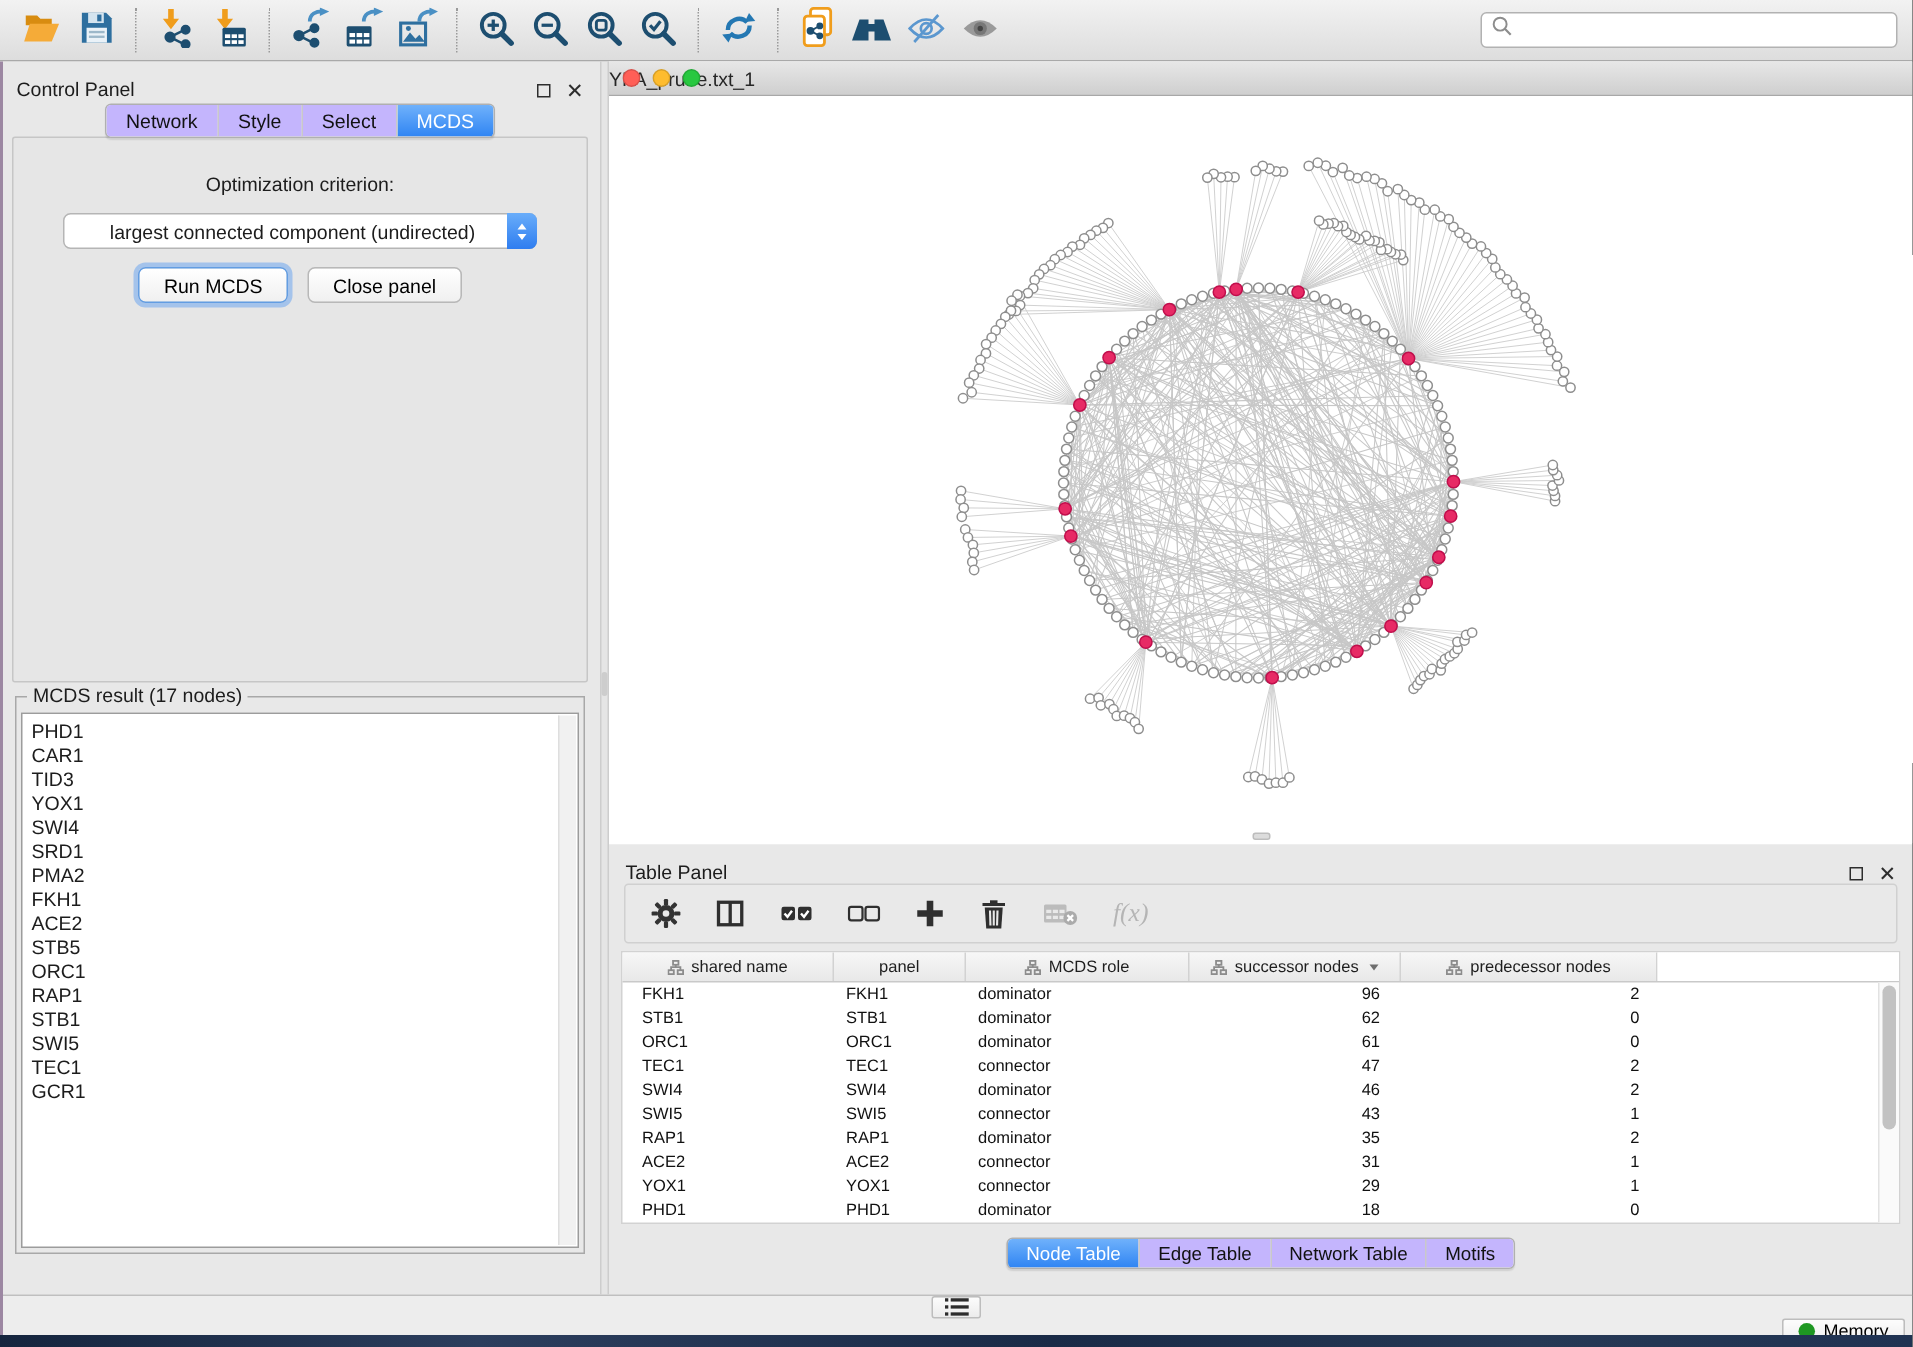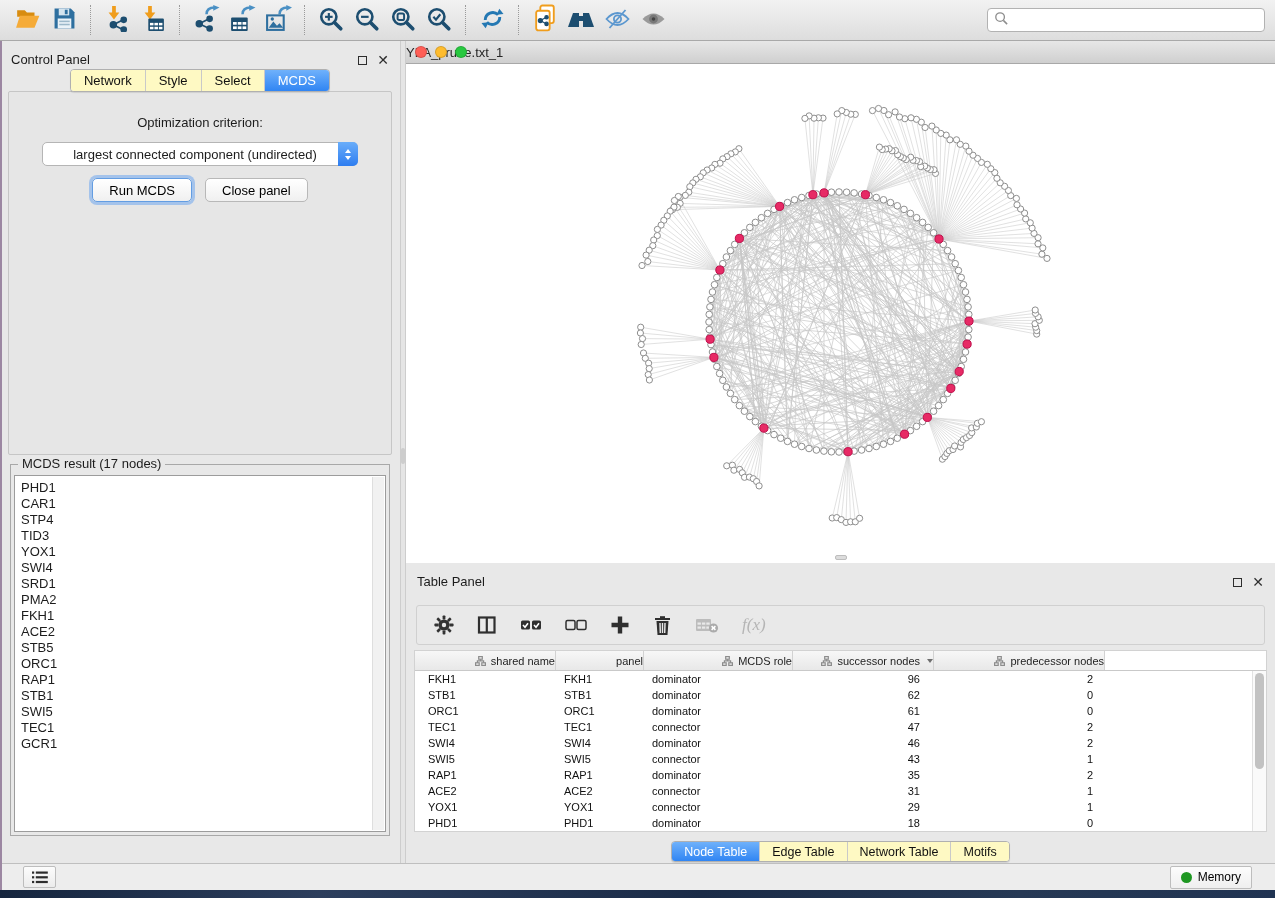--- a/index.html
+++ b/index.html
@@ -22,21 +22,21 @@
   
   .control-panel { position:absolute; left:0; top:41px; width:400px; height:822px; background:#e8e8e8; }
   .panel-titlebar { height:26px; display:flex; align-items:flex-end; padding:0 11px; font-size:13px; }
   .win-icons { margin-left:auto; display:flex; gap:10px; align-items:center; }
   .float-icon { width:9px; height:9px; border:1.5px solid #2d2d2d; display:inline-block; }
   .close-icon { font-size:14px; font-weight:bold; color:#2d2d2d; line-height:1; }
 
   .cp-tabs { display:flex; justify-content:center; margin-top:2px; position:relative; z-index:2; }
   .seg-group { display:inline-flex; border:1px solid #b0b0b0; border-radius:4px; background:#fdfdfd;
                overflow:hidden; box-shadow:0 1px 1px rgba(0,0,0,.10); }
-  .seg { padding:3px 13px; font-size:13px; color:#111; border-left:1px solid #c9c9c9; background:#fef9c3; }
+  .seg { padding:3px 13px; font-size:13px; color:#111; border-left:1px solid #c9c9c9; background:#c4b5fd; }
   .seg:first-child { border-left:none; }
   .seg.selected { background:linear-gradient(#6fb1fb,#3085f3); color:#fff; }
 
   .cp-box { margin:-1px 8px 0 8px; height:364px; background:#e6e6e6; border:1px solid #c6c6c6;
             border-radius:2px; text-align:center; position:relative; z-index:1; }
   .opt-label { padding-top:23px; font-size:13px; }
   .dropdown { margin:12px auto 0; width:316px; height:24px; background:#fff; border:1px solid #b5b5b5;
               border-radius:5px; display:flex; align-items:center; }
   .dd-text { flex:1; font-size:13px; text-align:center; padding-left:9px; white-space:nowrap; overflow:hidden; }
   .dd-stepper { width:20px; height:24px; margin:-1px -1px -1px 0; background:linear-gradient(#69adfa,#2e7df0);
@@ -67,45 +67,45 @@
   .traffic { display:flex; gap:8px; padding-left:9px; position:relative; z-index:2; }
   .light { width:12px; height:12px; border-radius:50%; border:1px solid rgba(0,0,0,.15); }
   .net-title { position:absolute; left:0; right:0; text-align:left; font-size:13px; color:#262626; }
   .net-canvas { position:relative; height:498px; background:#fff; overflow:hidden; }
   .net-canvas svg { position:absolute; left:0; top:0; }
   .h-grabber { position:absolute; bottom:2px; left:50%; transform:translateX(-50%); width:12px; height:5px;
                background:#dcdcdc; border:1px solid #bdbdbd; border-radius:2px; }
 
   
   .table-panel { position:absolute; left:406px; top:563px; width:869px; height:300px; background:#e8e8e8; }
-  .tp-toolbar { margin:16px 10px 5px 10px; height:40px; background:#e9e9e9; border:1px solid #d0d0d0; border-radius:3px;
+  .tp-toolbar { margin:0 10px 5px 10px; height:40px; background:#e9e9e9; border:1px solid #d0d0d0; border-radius:3px;
                 display:flex; align-items:center; gap:23px; padding:0 17px; }
   .tp-icon { display:flex; align-items:center; justify-content:center; background:none; border:none; }
   .fx { font-family:"Liberation Serif","DejaVu Serif",serif; font-style:italic; font-size:17px; color:#b5b5b5; }
 
   .table-wrap { margin:0 8px; position:relative; background:#fff; border:1px solid #d2d2d2; height:182px; }
   .thead { display:flex; height:20px; background:linear-gradient(#f7f7f7,#e8e8e8); border-bottom:1px solid #c9c9c9; }
-  .th { display:flex; align-items:center; justify-content:flex-end; gap:5px; font-size:11px; color:#1e1e1e;
+  .th { display:flex; align-items:center; justify-content:center; gap:5px; font-size:11px; color:#1e1e1e;
         border-right:1px solid #d2d2d2; }
   .th.filler { background:#fff; border-right:none; flex:1; }
   .c0 { width:141px; } .c1 { width:88px; } .c2 { width:149px; } .c3 { width:141px; } .c4 { width:171px; }
   .tr { display:flex; height:16px; }
   .td { font-size:11px; line-height:16px; color:#111; white-space:nowrap; overflow:hidden; }
   .td.c0 { padding-left:13px; } .td.c1 { padding-left:8px; } .td.c2 { padding-left:8px; }
   .td.c3 { text-align:right; padding-right:14px; } .td.c4 { text-align:right; padding-right:12px; }
   .sort-chev { width:0; height:0; border-left:3.5px solid transparent; border-right:3.5px solid transparent;
                border-top:4px solid #6e6e6e; margin-left:2px; }
   .tscroll { position:absolute; right:0; top:20px; bottom:0; width:14px; background:#fafafa; border-left:1px solid #e2e2e2; }
   .tthumb { margin:2px; width:9px; height:96px; background:#c2c2c2; border-radius:5px; }
   .tp-tabs { display:flex; justify-content:center; margin-top:9px; }
   .tp-tabs .seg { font-size:12.5px; padding:2.5px 12px; }
 
   
   .statusbar { position:absolute; left:0; top:863px; right:0; height:27px; background:#ededed;
-               border-top:1px solid #bfbfbf; display:flex; align-items:center; padding:0 23px; }
+               border-top:1px solid #bfbfbf; display:flex; align-items:center; padding:0 5px;flex-direction:column; }
   .list-btn { width:33px; height:22px; border:1px solid #bdbdbd; background:linear-gradient(#fcfcfc,#ececec);
               border-radius:2px; display:flex; align-items:center; justify-content:center; }
   .memory-btn { margin-left:auto; height:23px; border:1px solid #bdbdbd; background:linear-gradient(#fcfcfc,#efefef);
                 border-radius:2px; display:flex; align-items:center; gap:6px; padding:0 10px; font-size:12px; font-family:inherit; }
   .mem-dot { width:11px; height:11px; border-radius:50%; background:#1e9722; }
   .desktop-strip { position:absolute; left:0; top:890px; right:0; height:8px;
                    background:linear-gradient(90deg,#15253e,#2c3e5d 25%,#1a2b47 55%,#26395ا 80%,#203352); }
   .desktop-strip { background:linear-gradient(90deg,#15253e,#2c3e5d 25%,#1a2b47 55%,#263955 80%,#203352); }
 </style>
 </head>
@@ -325,21 +325,20 @@
         <button class="btn focused">Run MCDS</button>
         <button class="btn">Close panel</button>
       </div>
     </div>
     <div class="result-fieldset">
       <span class="fieldset-legend">MCDS result (17 nodes)</span>
       <div class="result-list">
         <span class="list-scroll"></span>
       <div>PHD1</div>
           <div>CAR1</div>
-          <div>STP4</div>
           <div>TID3</div>
           <div>YOX1</div>
           <div>SWI4</div>
           <div>SRD1</div>
           <div>PMA2</div>
           <div>FKH1</div>
           <div>ACE2</div>
           <div>STB5</div>
           <div>ORC1</div>
           <div>RAP1</div>

